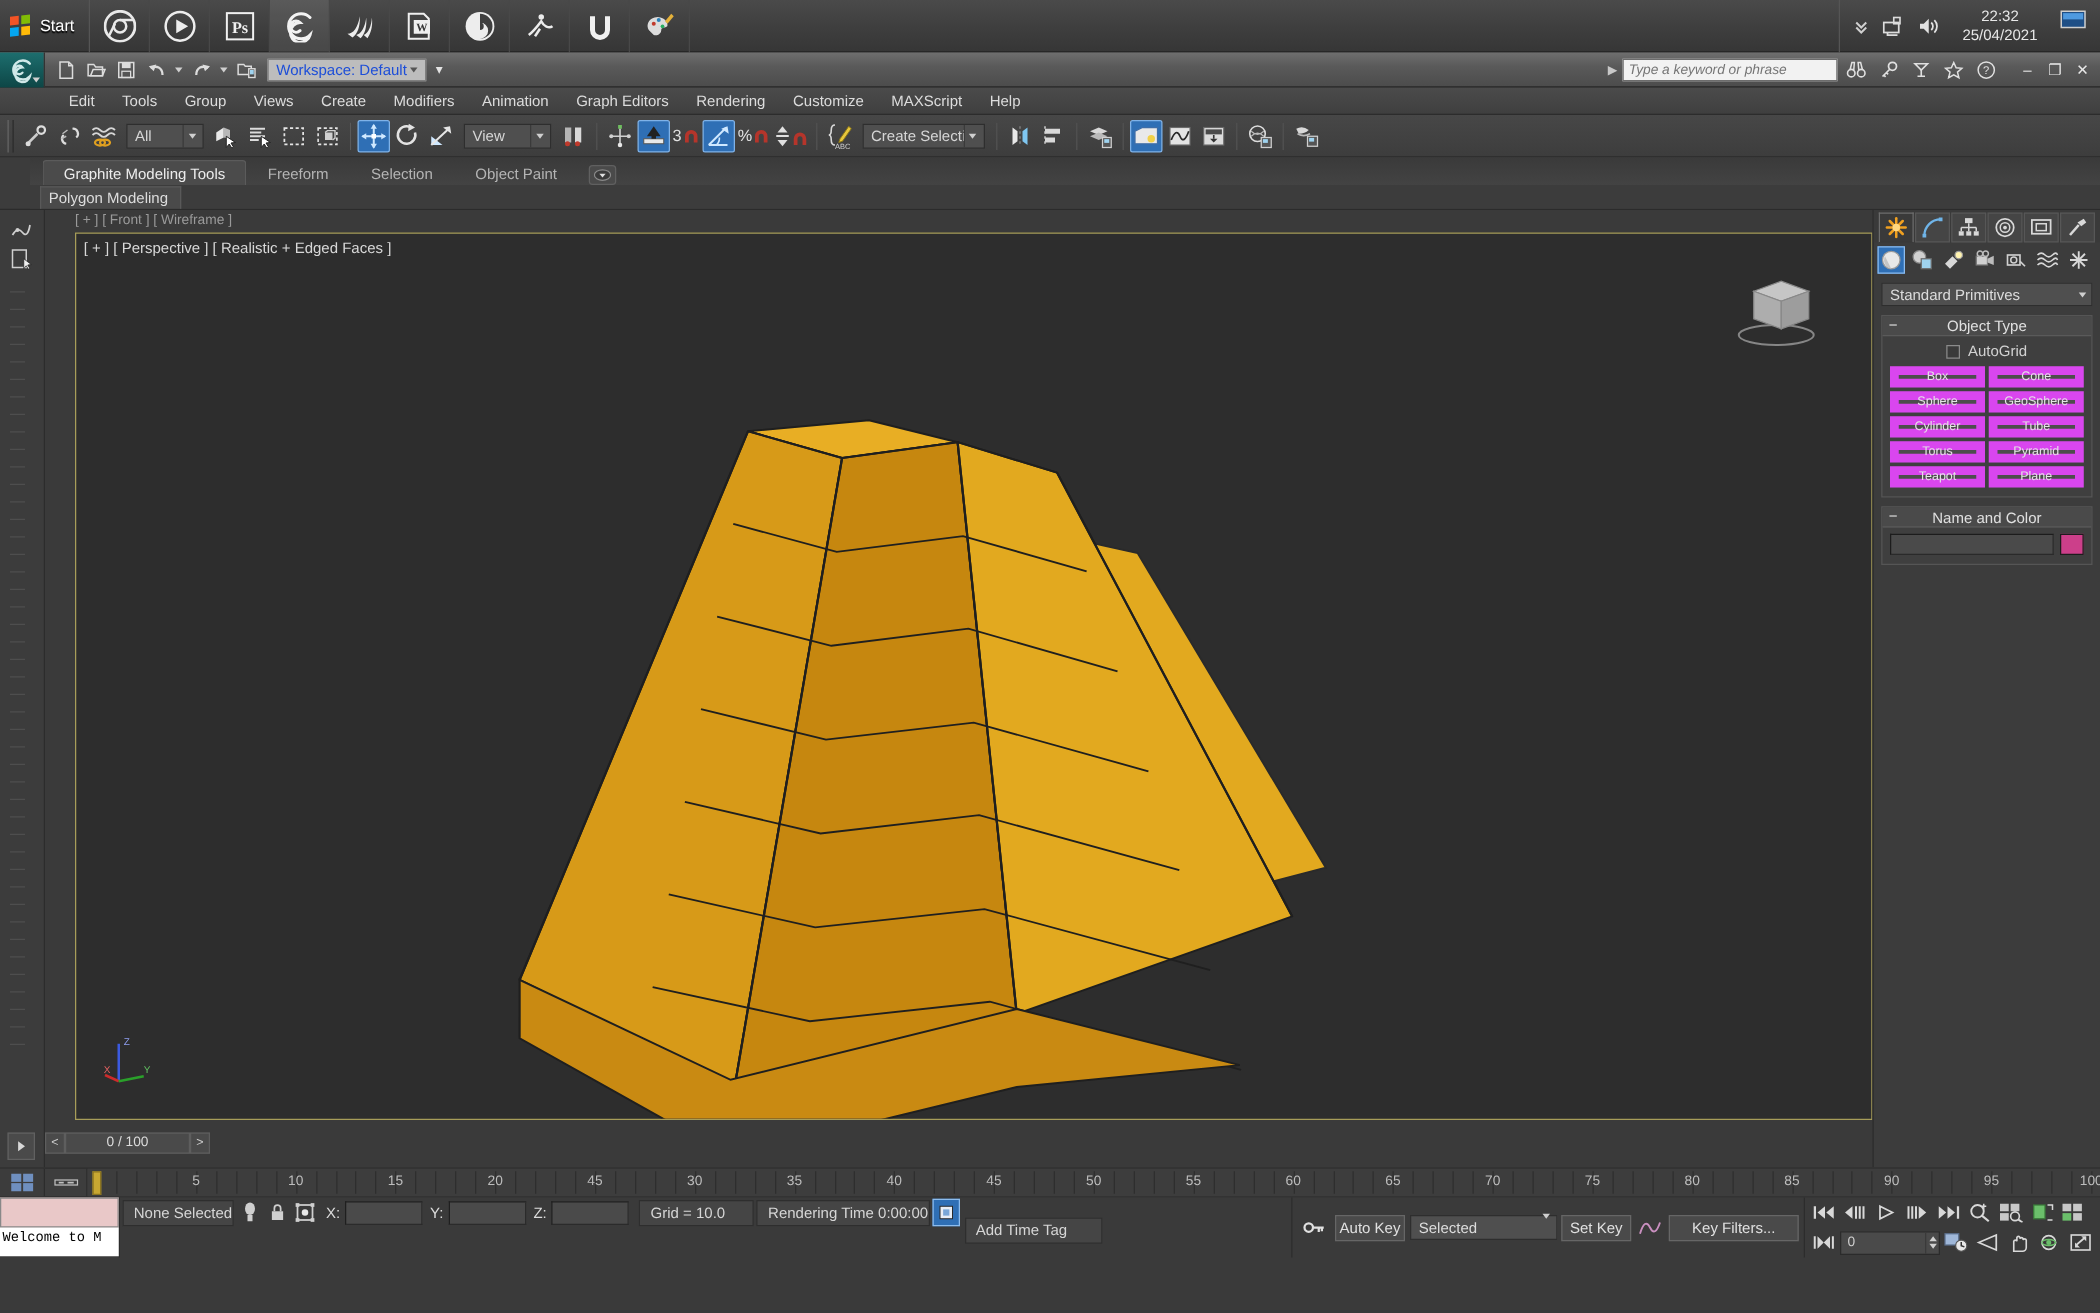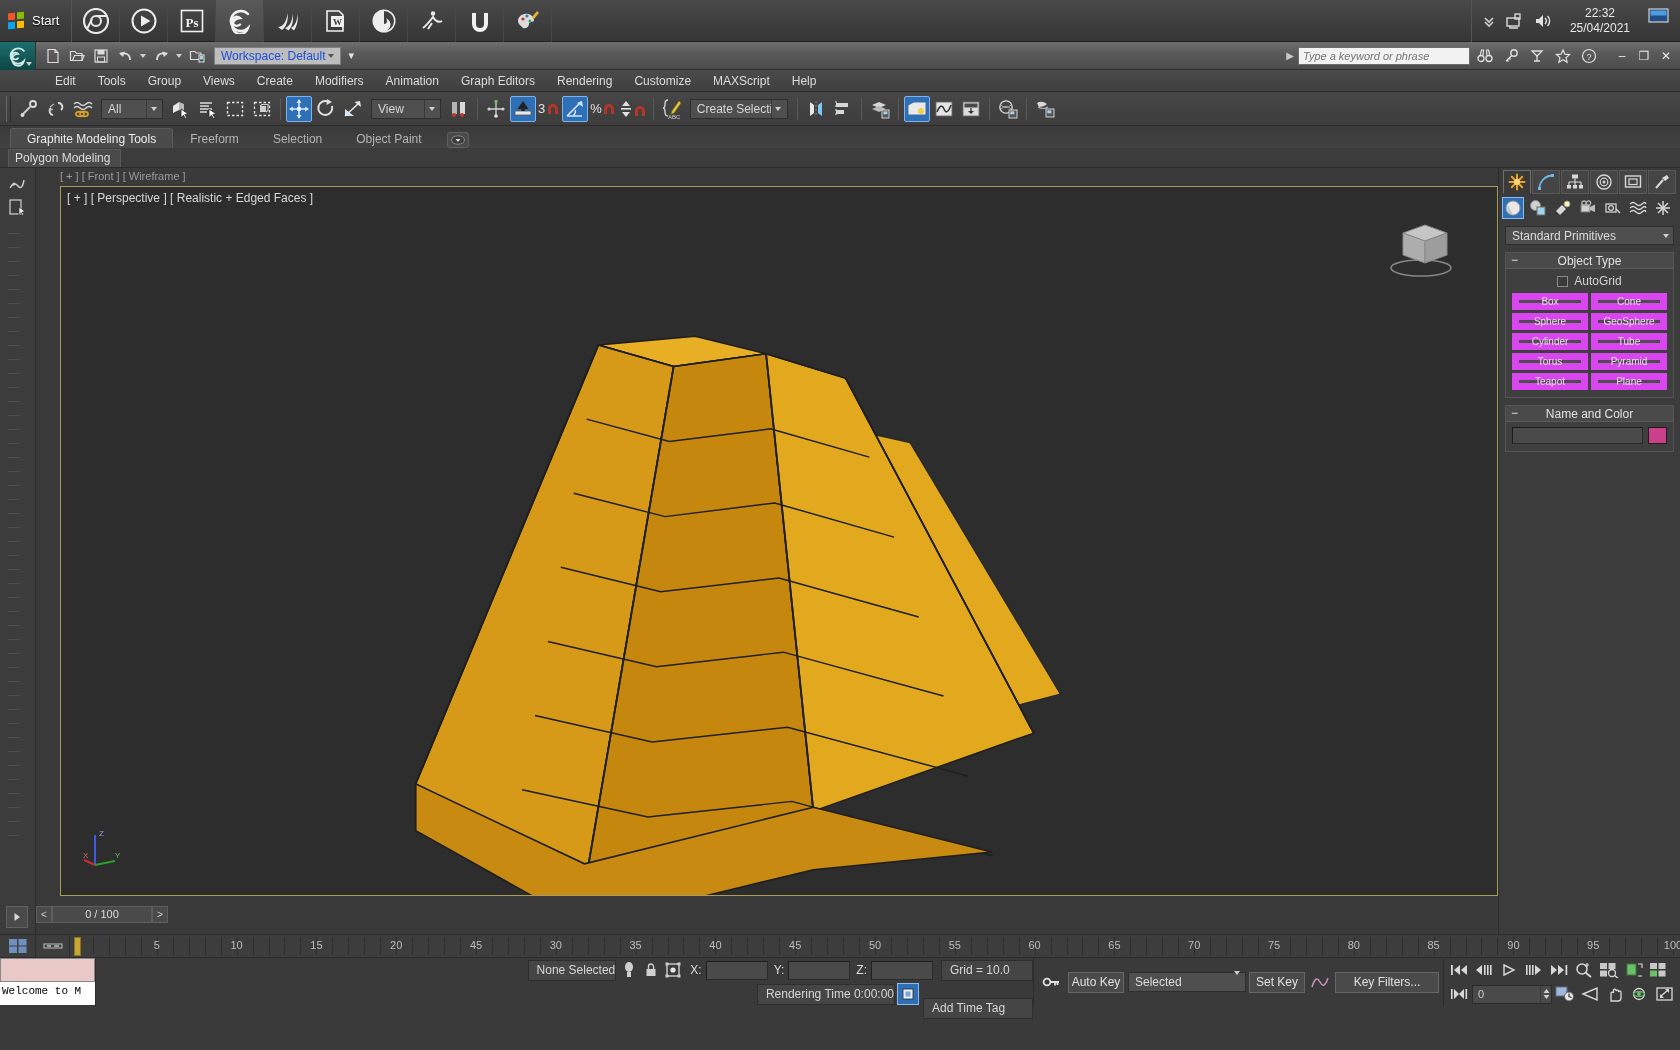--- a/index.html
+++ b/index.html
@@ -72,21 +72,21 @@
     border:1px solid transparent; border-radius:2px; }
   .tbtn.on { background:#2f6fb5; border:1px solid #7fb2e8; }
   .sep { width:1px; height:22px; background:#2c2c2c; border-right:1px solid #5a5a5a; margin:0 4px; }
   .combo { height:20px; background:#4f4f4f; border:1px solid #2e2e2e; color:#d6d6d6;
     display:flex; align-items:center; padding:0 2px 0 6px; font-size:12px; }
   .combo .cv{ flex:1; }
   .combo .carr{ width:14px;height:100%;display:flex;align-items:center;justify-content:center;
     border-left:1px solid #3a3a3a;}
 
   
-  #ribbon { background:#3c3c3c; border-bottom:1px solid #2b2b2b; }
+  #ribbon { background:#3c3c3c; border-bottom:1px solid #2b2b2b;padding-left:24px; }
   #ribtabs { height:22px; display:flex; align-items:flex-end; padding-left:10px; gap:0px;
     background:linear-gradient(180deg,#3a3a3a,#434343); }
   .rtab { height:20px; line-height:20px; padding:0 16px; font-size:12px; color:#b4b4b4;
     border:1px solid transparent; border-bottom:none; }
   .rtab.act { background:#4b4b4b; color:#ececec; border-color:#5b5b5b; border-radius:3px 3px 0 0; }
   .rib-dd { margin-left:8px; width:22px;height:16px; background:#4a4a4a;border:1px solid #606060;
     border-radius:3px; display:flex;align-items:center;justify-content:center;}
   #ribpanel { height:19px; display:flex; align-items:center; background:#3c3c3c; padding-left:8px; }
   .rib-panel-tab { background:#4a4a4a; border:1px solid #595959; border-bottom:none;
     padding:1px 10px 2px 6px; font-size:12px; color:#dcdcdc; }
@@ -157,21 +157,21 @@
   #ruler .num { position:absolute; top:4px; font-size:11px; color:#bdbdbd; transform:translateX(-50%); }
   #ruler .cell { position:absolute; top:2px; height:18px; width:1px; background:#2e2e2e; }
   #playhead { position:absolute; top:2px; width:7px; height:19px; background:#c8a732;
     border:1px solid #8c7520; }
 
   #statusbar { position:relative; height:48px; background:#3a3a3a; display:flex; }
   .sb-listener { width:96px; border-right:1px solid #2c2c2c; }
   .sb-listener .pink { height:24px; background:#e9c8c8; border:1px solid #888; }
   .sb-listener .white { height:23px; background:#ffffff; color:#000; font-size:11px;
     font-family:"Liberation Mono", monospace; padding:3px 2px; overflow:hidden; white-space:nowrap;}
-  .sb-prompt { flex:1; display:flex; flex-direction:column;align-items:flex-end; }
+  .sb-prompt { flex:1; display:flex; flex-direction:row; }
   .sb-row { height:24px; display:flex; align-items:center; }
   .sb-text { flex:1; height:21px; margin:1px 2px; background:#454545; border:1px solid #2e2e2e;
     display:flex; align-items:center; padding-left:8px; font-size:12px; color:#d6d6d6; }
   .sb-mid { display:flex; align-items:center; }
   .sb-ic { width:22px;height:22px;display:flex;align-items:center;justify-content:center; }
   .coordf { width:62px; height:19px; background:#4a4a4a; border:1px solid #2b2b2b;
     border-top-color:#1f1f1f; border-left-color:#1f1f1f; }
   .coordlbl { font-size:12px; color:#dcdcdc; margin:0 4px 0 6px; }
   .gridbox { width:92px; height:21px; background:#454545; border:1px solid #2e2e2e;
     display:flex; align-items:center; padding-left:8px; font-size:12px; color:#d6d6d6; }

